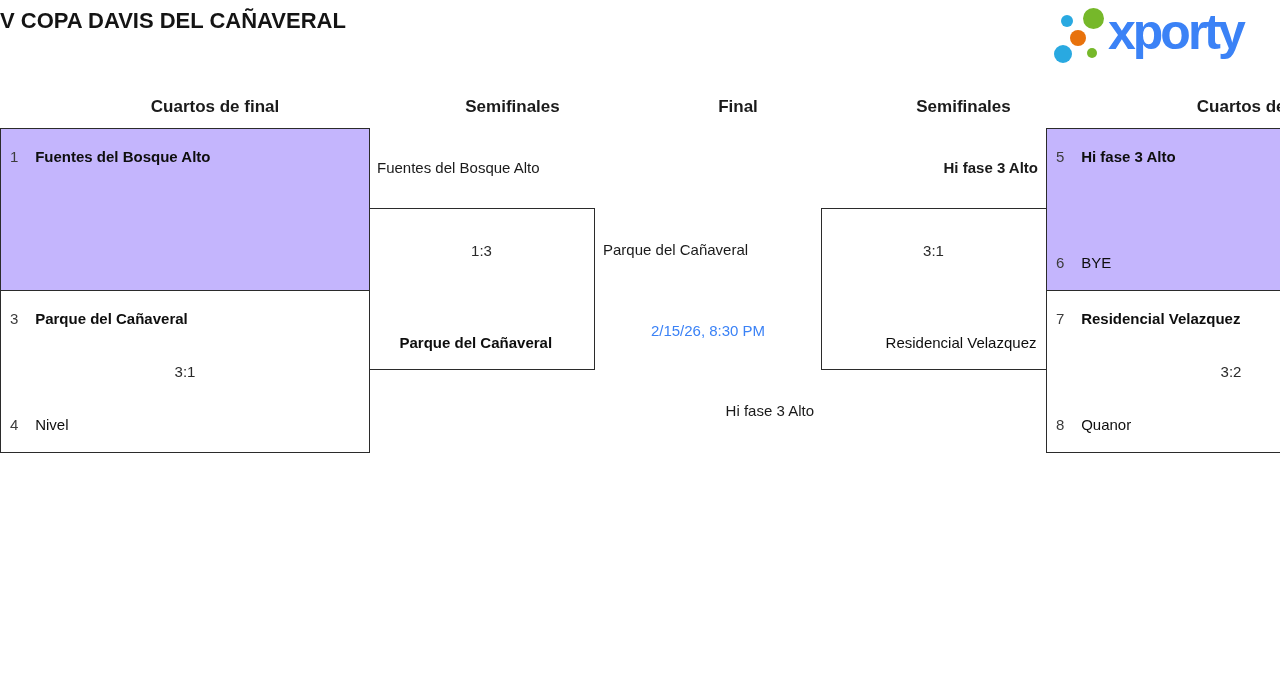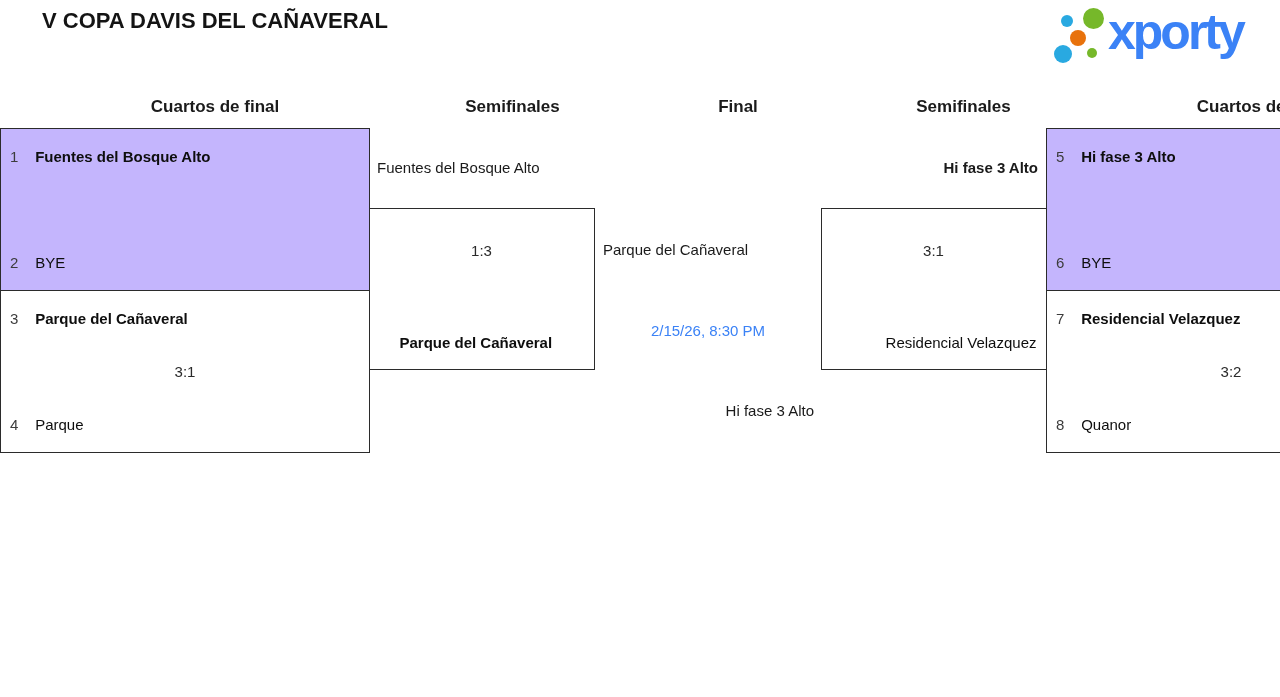--- a/index.html
+++ b/index.html
@@ -5,21 +5,21 @@
   html,body{margin:0;padding:0;}
   body{
     width:1280px;height:697px;position:relative;overflow:hidden;
     background:#ffffff;color:#111;
     font-family:"Liberation Sans", sans-serif;
     -webkit-font-smoothing:antialiased;
   }
   .abs{position:absolute;}
 
   
-  .title-block{left:0;top:4px;width:760px;margin-left:42px;}
+  .title-block{left:0;top:4px;width:760px;}
   .title-line{font-size:22px;line-height:33px;font-weight:700;color:#141414;white-space:nowrap;}
 
   .logo{left:1050px;top:8px;width:230px;height:60px;}
   .dot{position:absolute;border-radius:50%;}
   .dot-blue-small {left:11px;top:7px; width:12px;height:12px;background:#29a9e1;}
   .dot-green-large{left:33px;top:0px; width:21px;height:21px;background:#76b82a;}
   .dot-orange     {left:20px;top:22px;width:16px;height:16px;background:#e8720c;}
   .dot-blue-large {left:4px; top:37px;width:18px;height:18px;background:#29a9e1;}
   .dot-green-small{left:37px;top:40px;width:10px;height:10px;background:#76b82a;}
   .wordmark{
@@ -87,35 +87,31 @@
 <div class="abs round-header rh-2">Semifinales</div>
 <div class="abs round-header rh-3">Final</div>
 <div class="abs round-header rh-4">Semifinales</div>
 <div class="abs round-header rh-5">Cuartos de final</div>
 
 <div class="match match-qf gray qf-left-top">
   <div class="team-row row-top">
     <span class="seed">1</span>
     <span class="team-name bold">Fuentes del Bosque Alto</span>
   </div>
-  <div class="team-row row-bot">
-    <span class="seed">2</span>
-    <span class="team-name">BYE</span>
-  </div>
 </div>
 
 <div class="match match-qf qf-left-bot">
   <div class="team-row row-top">
     <span class="seed">3</span>
     <span class="team-name bold">Parque del Cañaveral</span>
   </div>
   <div class="team-row row-score">3:1</div>
   <div class="team-row row-bot">
     <span class="seed">4</span>
-    <span class="team-name">Parque</span>
+    <span class="team-name">Nivel</span>
   </div>
 </div>
 
 <div class="free-label lbl-sf-left-top">Fuentes del Bosque Alto</div>
 <div class="match match-sf sf sf-left">
   <div class="team-row row-score">1:3</div>
   <div class="team-row row-bot">
     <span class="seed"></span><span class="team-name bold">Parque del Cañaveral</span>
   </div>
 </div>

